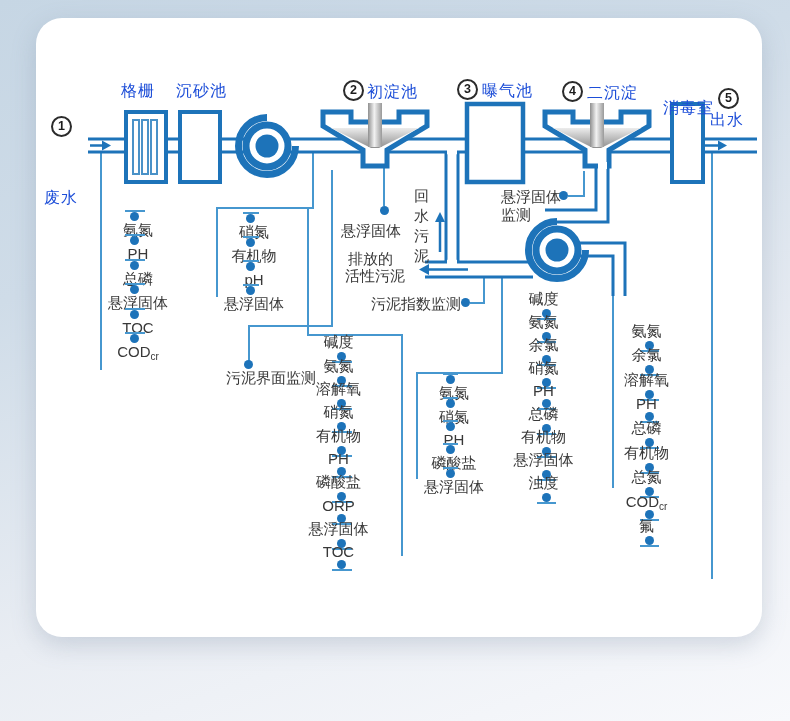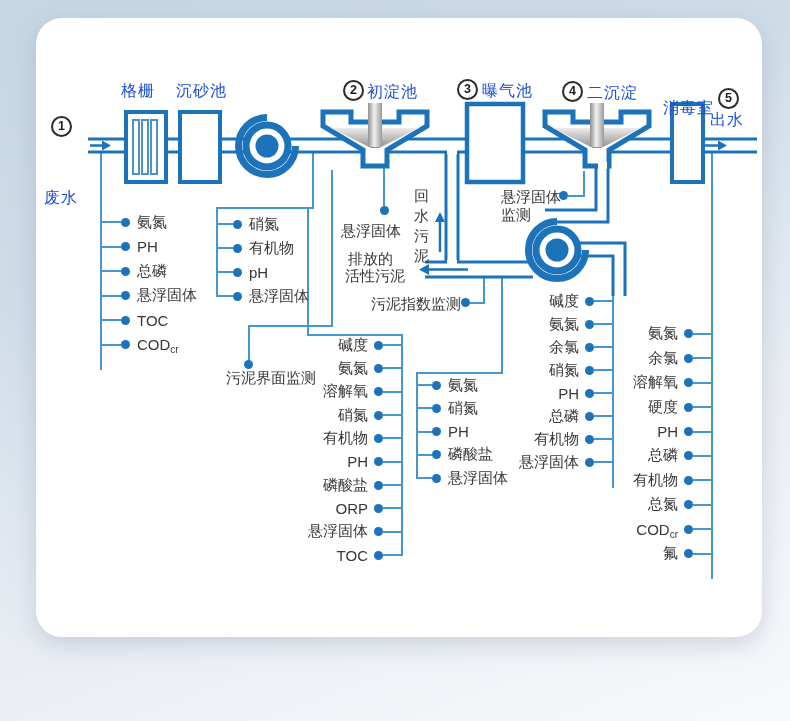--- a/index.html
+++ b/index.html
@@ -13,26 +13,26 @@
   #diagram-svg{position:absolute;left:0;top:0;}
   .abs{position:absolute;white-space:nowrap;}
   .stage-label{font-size:16px;color:#1d4ed8;letter-spacing:1px;}
   .cnum{position:absolute;width:17px;height:17px;border:2px solid #2b2b2b;border-radius:50%;
         background:#fff;font-weight:bold;font-size:12.5px;line-height:17px;text-align:center;color:#1c1c1c;}
   .note{font-size:15px;color:#383838;line-height:17px;}
   .note-dot{position:absolute;width:9px;height:9px;border-radius:50%;background:#1d73b9;}
   .vtext{width:17px;line-height:20px;font-size:15px;color:#383838;white-space:normal;word-break:break-all;text-align:center;font-family:Liberation Serif, serif;}
   
   .mlist{position:absolute;}
-  .prow{display:flex;align-items:center;height:var(--rh,24px);}
+  .prow{display:flex;align-items:center;height:var(--rh,24px);flex-direction:column;}
   .hl{width:var(--hw,20px);height:2px;background:#4697cf;flex:0 0 auto;}
   .dot{width:9px;height:9px;border-radius:50%;background:#1d73b9;flex:0 0 auto;}
   .lbl{font-size:15px;color:#383838;white-space:nowrap;}
   .list-l .lbl{margin-left:7px;}
-  .list-r .prow{justify-content:flex-end;}
+  .list-r .prow{justify-content:space-between;}
   .list-r .lbl{margin-right:6px;}
   .sub{font-size:10px;position:relative;bottom:-3px;}
   #list1{left:101px;top:209.8px;--rh:24.5px;--hw:20px;}
   #list2{left:217px;top:212px;--rh:24px;--hw:16px;}
   #list3{left:280px;top:333.4px;width:123px;--rh:23.35px;--hw:20px;}
   #list4{left:417px;top:373.4px;--rh:23.3px;--hw:15px;}
   #list5{left:480px;top:289.5px;width:133px;--rh:23px;--hw:19px;}
   #list6{left:587px;top:321.8px;width:125px;--rh:24.4px;--hw:19px;}
 </style>
 </head>
@@ -333,45 +333,45 @@
       <div class="prow">
       <span class="lbl"><span>有机物</span><span class="sub"></span></span>
       <span class="dot"></span>
       <span class="hl"></span>
     </div>
       <div class="prow">
       <span class="lbl"><span>悬浮固体</span><span class="sub"></span></span>
       <span class="dot"></span>
       <span class="hl"></span>
     </div>
+      <div class="prow">
+      <span class="lbl"><span>浊度</span><span class="sub"></span></span>
+      <span class="dot"></span>
+      <span class="hl"></span>
+    </div>
     </div>
 
   <div id="list6" class="mlist list-r">
 
   <div class="prow">
       <span class="lbl"><span>氨氮</span><span class="sub"></span></span>
       <span class="dot"></span>
       <span class="hl"></span>
     </div>
       <div class="prow">
       <span class="lbl"><span>余氯</span><span class="sub"></span></span>
       <span class="dot"></span>
       <span class="hl"></span>
     </div>
       <div class="prow">
       <span class="lbl"><span>溶解氧</span><span class="sub"></span></span>
       <span class="dot"></span>
       <span class="hl"></span>
     </div>
       <div class="prow">
-      <span class="lbl"><span>硬度</span><span class="sub"></span></span>
-      <span class="dot"></span>
-      <span class="hl"></span>
-    </div>
-      <div class="prow">
       <span class="lbl"><span>PH</span><span class="sub"></span></span>
       <span class="dot"></span>
       <span class="hl"></span>
     </div>
       <div class="prow">
       <span class="lbl"><span>总磷</span><span class="sub"></span></span>
       <span class="dot"></span>
       <span class="hl"></span>
     </div>
       <div class="prow">

